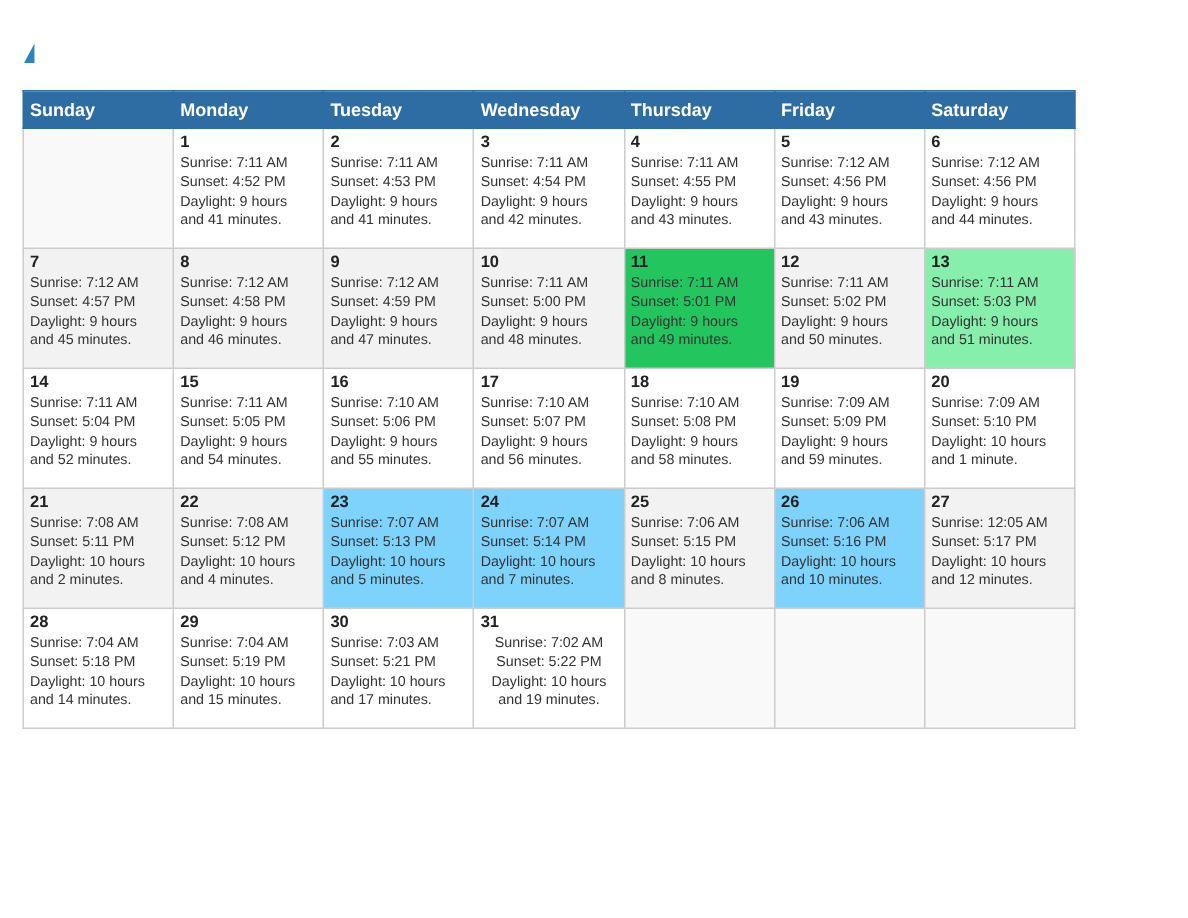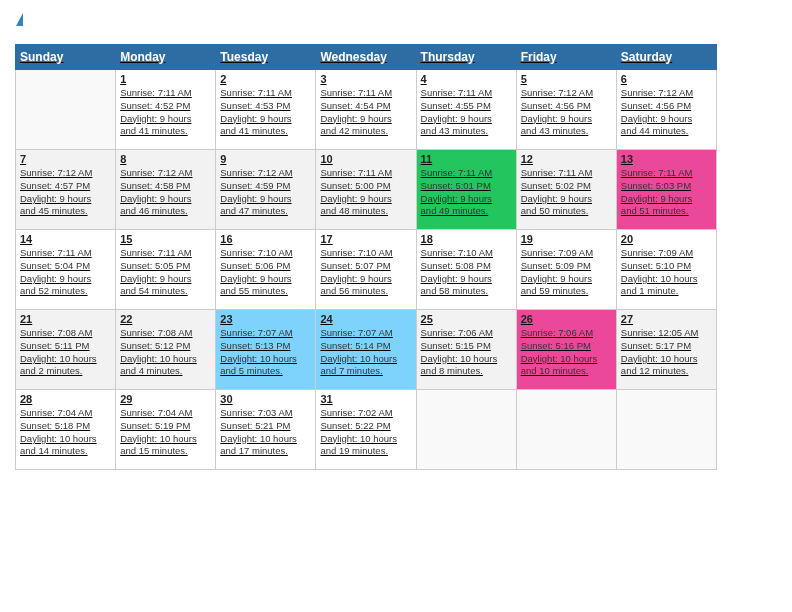--- a/index.html
+++ b/index.html
@@ -5,22 +5,21 @@
     * { box-sizing: border-box; margin: 0; padding: 0; }
     body {
       font-family: Arial, sans-serif;
       background: #fff;
       width: 792px;
       height: 612px;
       overflow: hidden;
     }
     .container {
       width: 732px;
-      padding: 10px 15px 10px 15px;
-      text-decoration: underline;
+      padding: 26px 15px 10px 15px;
     }
     .header {
       display: flex;
       justify-content: space-between;
       align-items: flex-start;
       margin-bottom: 8px;
     }
     .logo {
       display: flex;
       flex-direction: column;
@@ -193,21 +192,21 @@
 Daylight: 9 hours
 and 49 minutes.</div>
           </td>
           <td style="background: rgb(242, 242, 242);">
             <span class="day-num">12</span>
             <div class="day-info" style="white-space: pre-line;">Sunrise: 7:11 AM
 Sunset: 5:02 PM
 Daylight: 9 hours
 and 50 minutes.</div>
           </td>
-          <td style="background: #ec4899;">
+          <td style="background: #86efac;">
             <span class="day-num">13</span>
             <div class="day-info" style="white-space: pre-line;">Sunrise: 7:11 AM
 Sunset: 5:03 PM
 Daylight: 9 hours
 and 51 minutes.</div>
           </td>
         </tr>
         <tr>
           <td>
             <span class="day-num">14</span>
@@ -288,21 +287,21 @@
 Daylight: 10 hours
 and 7 minutes.</div>
           </td>
           <td style="background: rgb(242, 242, 242);">
             <span class="day-num">25</span>
             <div class="day-info" style="white-space: pre-line;">Sunrise: 7:06 AM
 Sunset: 5:15 PM
 Daylight: 10 hours
 and 8 minutes.</div>
           </td>
-          <td style="background: #ec4899;">
+          <td style="background: #7dd3fc;">
             <span class="day-num">26</span>
             <div class="day-info" style="white-space: pre-line;">Sunrise: 7:06 AM
 Sunset: 5:16 PM
 Daylight: 10 hours
 and 10 minutes.</div>
           </td>
           <td style="background: rgb(242, 242, 242);">
             <span class="day-num">27</span>
             <div class="day-info" style="white-space: pre-line;">Sunrise: 12:05 AM
 Sunset: 5:17 PM
@@ -327,21 +326,21 @@
           </td>
           <td>
             <span class="day-num">30</span>
             <div class="day-info" style="white-space: pre-line;">Sunrise: 7:03 AM
 Sunset: 5:21 PM
 Daylight: 10 hours
 and 17 minutes.</div>
           </td>
           <td>
             <span class="day-num">31</span>
-            <div class="day-info" style="white-space: pre-line;">Sunrise: 7:02 AM
+            <div class="day-info" style="white-space: pre-line; text-align: center;">Sunrise: 7:02 AM
 Sunset: 5:22 PM
 Daylight: 10 hours
 and 19 minutes.</div>
           </td>
           <td class="empty"></td>
           <td class="empty"></td>
           <td class="empty"></td>
         </tr>
       </tbody>
   </table>

